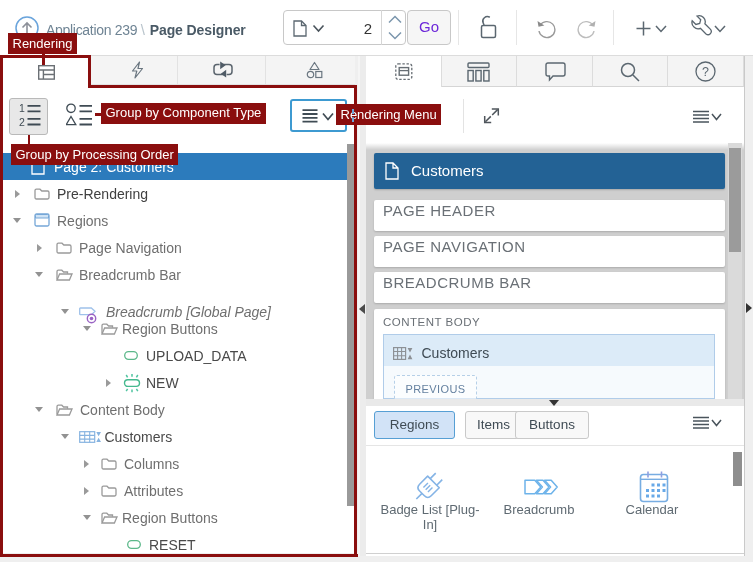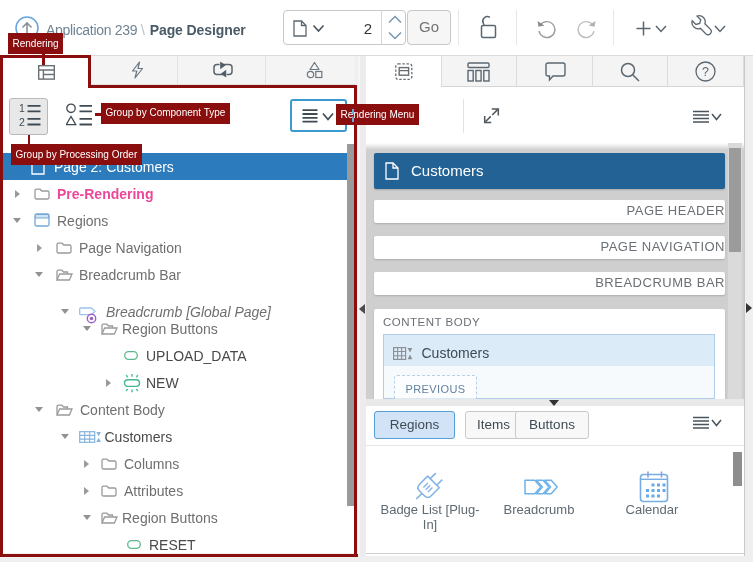--- a/index.html
+++ b/index.html
@@ -9,55 +9,55 @@
 svg { display:block; position:absolute; }
 
 
 #header { left:0; top:0; width:753px; height:56px; background:#fff; border-bottom:1px solid #dcdcdc; }
 #crumb { left:46px; top:21px; font-size:14px; letter-spacing:-0.3px; color:#6f8494; }
 #crumb b { color:#4a5a66; font-weight:bold; letter-spacing:-0.1px; }
 #crumb .sep { color:#b9c4cc; padding:0 5px 0 0; font-size:15px; }
 #pagebox { left:283px; top:10px; width:123px; height:35px; border:1px solid #c8c8c8; border-radius:4px; background:#fff; }
 #pagenum { left:352px; top:20px; width:20px; font-size:15px; color:#333; text-align:right; }
 #pagesep { left:381px; top:10px; width:1px; height:35px; background:#d6d6d6; }
-#gobtn { left:407px; top:10px; width:44px; height:35px; background:#f6f6f6; border:1px solid #c8c8c8; border-radius:4px; color:#737373; font-size:15px; text-align:center; line-height:32px; }
+#gobtn { left:407px; top:10px; width:44px; height:35px; background:#f6f6f6; border:1px solid #c8c8c8; border-radius:4px; color:#6d28d9; font-size:15px; text-align:center; line-height:32px; }
 .hsep { top:10px; width:1px; height:35px; background:#e6e6e6; }
 
 
 #lpanel { left:3px; top:56px; width:352px; height:497px; background:#fff; }
 .ltab { position:absolute; top:0; height:28.5px; background:#f4f4f4; border-right:1px solid #e2e2e2; border-bottom:1px solid #e2e2e2; }
 .ltab.active { background:#fff; border-bottom:none; }
 #btn-order { left:6px; top:42px; width:39px; height:37px; background:#e8e8e8; border:1px solid #b9b9b9; border-radius:3px; }
 #btn-menu { left:287px; top:43px; width:57px; height:33px; background:#fff; border:2px solid #3d9ad1; border-radius:3px; }
 #tree { position:absolute; left:0; top:87px; width:352px; height:410px; background:#fff;text-align:center; }
 .trow { position:absolute; left:-3px; width:350px; height:27px; font-size:14px; color:#6f6f6f; }
 .trow .lbl { position:absolute; top:5.5px; white-space:nowrap; }
 .arr-c { position:absolute; width:0; height:0; border-left:5.5px solid #9a9a9a; border-top:4.2px solid transparent; border-bottom:4.2px solid transparent; top:9.5px; }
 .arr-e { position:absolute; width:0; height:0; border-top:5.5px solid #929292; border-left:4.2px solid transparent; border-right:4.2px solid transparent; top:11px; }
 #treescroll { left:344px; top:1px; width:9px; height:362px; background:#9a9a9a; position:absolute; }
 
 
 .red { position:absolute; background:#8a0e0e; z-index:55; }
-.callout { position:absolute; background:#8a0e0e; color:#fff; font-size:10px; line-height:15.5px; padding:2.8px 4.5px; white-space:nowrap; z-index:60; }
+.callout { position:absolute; background:#8a0e0e; color:#fff; font-size:13px; line-height:15.5px; padding:2.8px 4.5px; white-space:nowrap; z-index:60; }
 
 
 #splitter { left:358px; top:56px; width:8px; height:506px; background:#ececec; border-left:2px solid #f5f5f5; }
 #split-arrow-l { left:358.5px; top:304px; width:0; height:0; border-right:6px solid #4a4a4a; border-top:5px solid transparent; border-bottom:5px solid transparent; z-index:5;}
 
 
 #rpanel { left:366px; top:56px; width:378px; height:500px; background:#fff; }
 .rtab { position:absolute; top:0; height:31px; width:75.6px; background:#f4f4f4; border-right:1px solid #dcdcdc; border-bottom:1px solid #d5d5d5; }
 .rtab.active { background:#fff; border-bottom:none; }
 #rtoolsep { left:463px; top:99px; width:1px; height:34px; background:#e3e3e3; }
 
 #canvas { position:absolute; left:0; top:87px; width:378px; height:256px; background:#cfcfcf; overflow:hidden; }
 #canvgrad { position:absolute; left:0; top:0; width:378px; height:7px; background:linear-gradient(#ffffff, rgba(255,255,255,0)); }
 #cbluebar { position:absolute; left:8px; top:10px; width:351px; height:36px; background:#236295; border-radius:2px; box-shadow:0 1px 2px rgba(0,0,0,0.2); }
 #cbluebar span { position:absolute; left:37px; top:9px; color:#fff; font-size:15px; }
-.cbar { position:absolute; left:8px; width:351px; height:23px; background:#fff; border-radius:2px; color:#6a7076; font-size:13px; font-weight:normal; letter-spacing:0.5px; line-height:22px; padding-left:9px; box-shadow:0 1px 2px rgba(0,0,0,0.18);text-align:right; }
+.cbar { position:absolute; left:8px; width:351px; height:31px; background:#fff; border-radius:2px; color:#6a7076; font-size:15px; font-weight:normal; letter-spacing:0.5px; line-height:22px; padding-left:9px; box-shadow:0 1px 2px rgba(0,0,0,0.18); }
 #ccard { position:absolute; left:8px; top:166px; width:351px; height:90px; background:#fff; border-radius:2px 2px 0 0; box-shadow:0 1px 2px rgba(0,0,0,0.18); }
 #ccard .cap { position:absolute; left:9px; top:7px; font-size:11.5px; letter-spacing:0.5px; color:#6a7076; }
 #cregion { position:absolute; left:9px; top:25px; width:332px; height:65px; background:#f6fafd; border:1px solid #b0cce9; }
 #cregionhead { position:absolute; left:0; top:0; width:330px; height:31px; background:#dcebf8; }
 #cregionhead span { position:absolute; left:37.5px; top:10px; font-size:14px; color:#3f4b54; }
 #prevbtn { position:absolute; left:10px; top:40px; width:83px; height:30px; border:1.5px dashed #b6d0e8; border-radius:3px; background:rgba(255,255,255,0.55); color:#64809f; font-size:11px; text-align:center; line-height:27px; letter-spacing:0.4px; }
 #cscrolltrack { position:absolute; left:362px; top:0; width:14px; height:256px; background:#dadada; }
 #cscrollthumb { position:absolute; left:363px; top:5px; width:12px; height:104px; background:#9b9b9b; }
 
 #gallery { position:absolute; left:0; top:343px; width:378px; height:157px; background:#fff; }
@@ -175,21 +175,21 @@
     <path d="M1 1.5 L6 7.5 L11 1.5" fill="none" stroke="#3f4b54" stroke-width="1.7"></path>
   </svg>
 
   <div class="abs" id="tree">
     <div class="trow" style="top:10px;background:#2c7bbc;color:#fff">
       <svg style="left:31px;top:5px" width="14" height="17" viewBox="0 0 14 17">
         <path d="M1 1 H8 L13 6 V16 H1 Z M8 1 V6 H13" fill="none" stroke="#fff" stroke-width="1.3"></path>
       </svg>
       <span class="lbl" style="left:54px">Page 2: Customers</span>
     </div>
-    <div class="trow" style="top:37px;color:#ec4899;font-weight:bold">
+    <div class="trow" style="top:37px;color:#404040;font-weight:normal">
       <span class="arr-c" style="left:15px"></span>
       <svg style="left:34px;top:7px" width="16" height="13" viewBox="0 0 16 13">
         <path d="M1 3.6 Q1 2.2 2.4 2.2 L6 2.2 L7.8 4 L13.6 4 Q15 4 15 5.4 L15 10.6 Q15 12 13.6 12 L2.4 12 Q1 12 1 10.6 Z" fill="none" stroke="#9a9a9a" stroke-width="1.3"></path>
       </svg>
       <span class="lbl" style="left:57px">Pre-Rendering</span>
     </div>
     <div class="trow" style="top:64px">
       <span class="arr-e" style="left:13px"></span>
       <svg style="left:34px;top:6px" width="16" height="14" viewBox="0 0 16 14">
         <rect x="1" y="1" width="14" height="12" rx="1.5" fill="none" stroke="#76a7d7" stroke-width="1.3"></rect>

